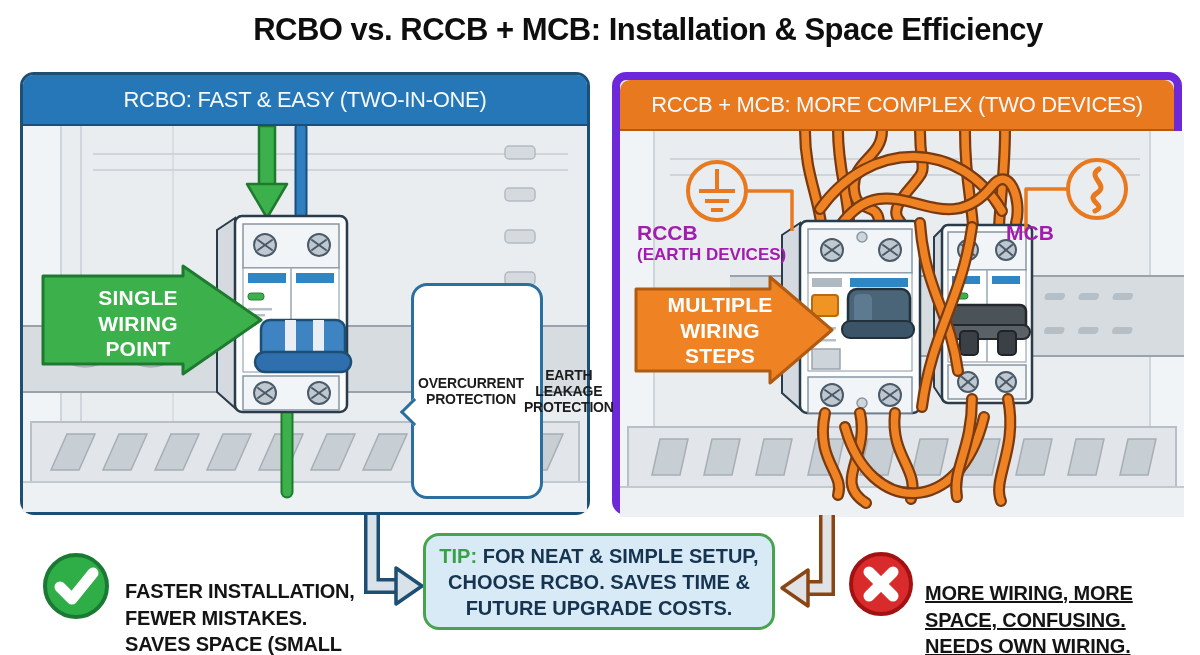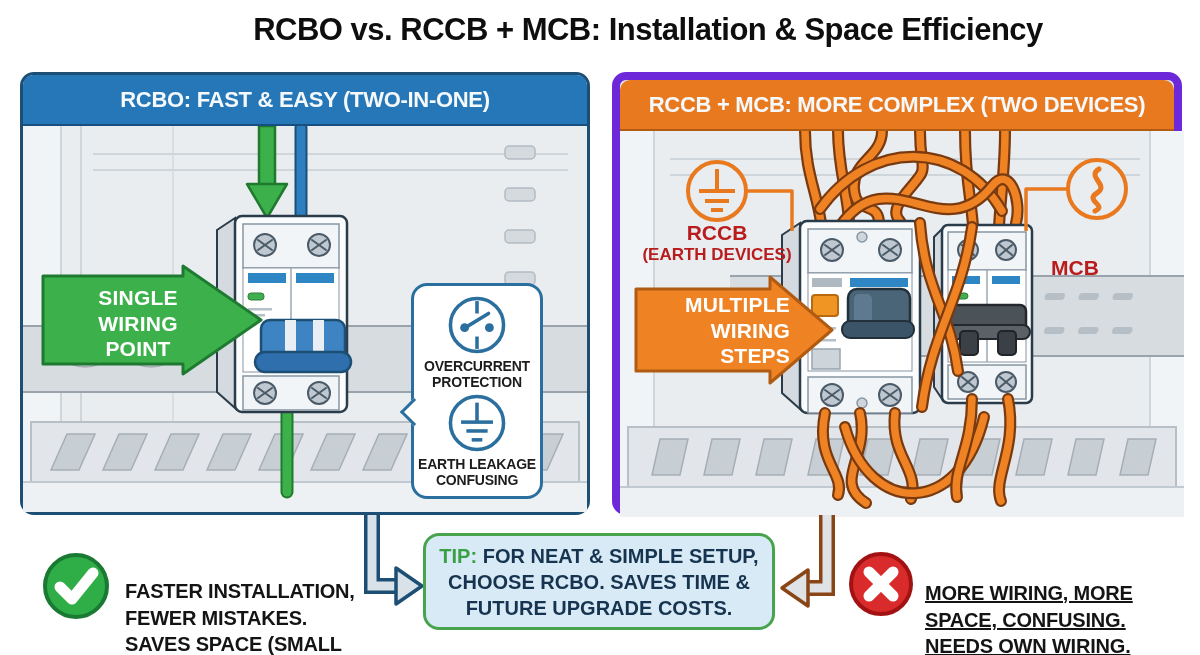--- a/index.html
+++ b/index.html
@@ -11,41 +11,41 @@
   
   #title{left:0;top:12px;width:1200px;text-align:center;font-size:31px;font-weight:800;
          color:#0e0e0e;letter-spacing:-0.5px;padding-left:48px;}
 
   
   .panel{border-radius:14px;box-sizing:border-box;}
   #left-panel{left:20px;top:72px;width:570px;height:443px;border:3px solid #1d4e74;background:#e9edf0;}
   #right-panel{left:612px;top:72px;width:570px;height:443px;border:8px solid #6d28d9;background:#e9edf0;}
   .panel-header{position:absolute;left:0;top:0;width:100%;height:51px;border-radius:10px 10px 0 0;
         display:flex;align-items:center;justify-content:center;color:#f6f9fb;font-size:22px;
-        font-weight:700;letter-spacing:-0.3px;box-sizing:border-box;}
+        font-weight:400;letter-spacing:-0.3px;box-sizing:border-box;}
   #left-panel .panel-header{background:#2577b8;border-bottom:2px solid #174f80;}
   #right-panel .panel-header{background:#e8791f;border-bottom:2px solid #b05a12;}
 
   .illus{position:absolute;left:0;top:51px;width:564px;height:386px;}
 
   
   .arrow-label{position:absolute;color:#ffffff;font-weight:700;text-align:center;
         font-size:21px;line-height:1.22;letter-spacing:0.2px;}
 
   
   #callout{left:388px;top:208px;width:132px;height:216px;background:#ffffff;border:3px solid #2a6f9e;
-        border-radius:16px;box-sizing:border-box;display:flex;flex-direction:column;align-items:center;
+        border-radius:16px;box-sizing:border-box;display:flex;flex-direction:row;align-items:center;
         justify-content:space-between;padding:8px 4px;z-index:5;}
   #callout .pointer{position:absolute;left:-10px;top:116px;width:17px;height:17px;background:#ffffff;
         border-left:3px solid #2a6f9e;border-bottom:3px solid #2a6f9e;transform:rotate(45deg);}
   .callout-text{font-size:14px;font-weight:800;color:#1c1c1c;text-align:center;line-height:1.15;
         letter-spacing:-0.2px;}
 
   
-  .dev-label{position:absolute;text-align:center;color:#b91c1c;font-weight:800;line-height:1.15;}
+  .dev-label{position:absolute;color:#a21caf;font-weight:800;line-height:1.15;}
   .dev-label .nm{font-size:21px;}
   .dev-label .sub{font-size:17px;}
 
   
   .foot-text{position:absolute;font-size:20px;font-weight:800;color:#141414;line-height:1.33;
         letter-spacing:-0.2px;margin-top:32px;}
   #tip-box{left:423px;top:533px;width:352px;height:97px;background:#d8eaf6;border:3px solid #47a44c;
         border-radius:16px;box-sizing:border-box;display:flex;align-items:center;justify-content:center;
         text-align:center;font-size:20px;font-weight:800;line-height:1.3;color:#16344f;padding:4px 13px;}
   #tip-box .tip-label{color:#3aa045;}
@@ -183,21 +183,21 @@
       <line x1="25" y1="36" x2="48" y2="22" stroke="#2a6f9e" stroke-width="4" stroke-linecap="round"></line>
     </svg>
     <div class="callout-text">OVERCURRENT PROTECTION</div>
     <svg width="62" height="62" viewBox="0 0 70 70">
       <circle cx="35" cy="35" r="30" fill="none" stroke="#2a6f9e" stroke-width="4"></circle>
       <line x1="35" y1="12" x2="35" y2="34" stroke="#2a6f9e" stroke-width="4"></line>
       <line x1="17" y1="34" x2="53" y2="34" stroke="#2a6f9e" stroke-width="4"></line>
       <line x1="23" y1="44" x2="47" y2="44" stroke="#2a6f9e" stroke-width="4"></line>
       <line x1="29" y1="54" x2="41" y2="54" stroke="#2a6f9e" stroke-width="4"></line>
     </svg>
-    <div class="callout-text">EARTH LEAKAGE CONFUSING</div>
+    <div class="callout-text">EARTH LEAKAGE PROTECTION</div>
   </div>
 </div>
 
 <div id="right-panel" class="abs panel">
   <div class="panel-header">
     <span>RCCB + MCB: MORE COMPLEX (TWO DEVICES)</span>
   </div>
 
   <svg class="illus" viewBox="0 0 564 386" width="564" height="386">
     <rect x="0" y="0" width="564" height="386" fill="#e9edf0"></rect>
@@ -354,27 +354,27 @@
     </g>
 
     <g stroke="#e8791f" fill="none">
       <circle cx="477" cy="58" r="29" stroke-width="4" fill="#e9edf0"></circle>
       <path d="M479,38 C466,46 490,54 477,62 C464,70 488,74 475,80" stroke-width="5" stroke-linecap="round"></path>
     </g>
 
     <polygon points="16,158 150,158 150,146 212,199 150,252 150,240 16,240" fill="#ef8324" stroke="#b05a12" stroke-width="3" stroke-linejoin="round"></polygon>
   </svg>
 
-  <div class="arrow-label" style="left:30px;top:212px;width:140px;text-align:right;">MULTIPLE WIRING STEPS</div>
+  <div class="arrow-label" style="left:30px;top:212px;width:140px;">MULTIPLE WIRING STEPS</div>
 
   <div class="dev-label" style="left:17px;top:141px;width:160px;">
     <div class="nm">RCCB</div>
     <div class="sub">(EARTH DEVICES)</div>
   </div>
-  <div class="dev-label" style="left:366px;top:141px;width:178px;margin-top:35px;">
+  <div class="dev-label" style="left:386px;top:141px;width:178px;">
     <div class="nm">MCB</div>
   </div>
 </div>
 
 <svg class="abs" style="left:0;top:0;pointer-events:none;" width="1200" height="655" viewBox="0 0 1200 655">
   <g>
     <path d="M372,515 V586 H398" fill="none" stroke="#1d4e74" stroke-width="16"></path>
     <path d="M372,515 V586 H398" fill="none" stroke="#d9e2e8" stroke-width="9"></path>
     <polygon points="396,568 396,604 422,586" fill="#d9e2e8" stroke="#1d4e74" stroke-width="3.5" stroke-linejoin="round"></polygon>
   </g>

